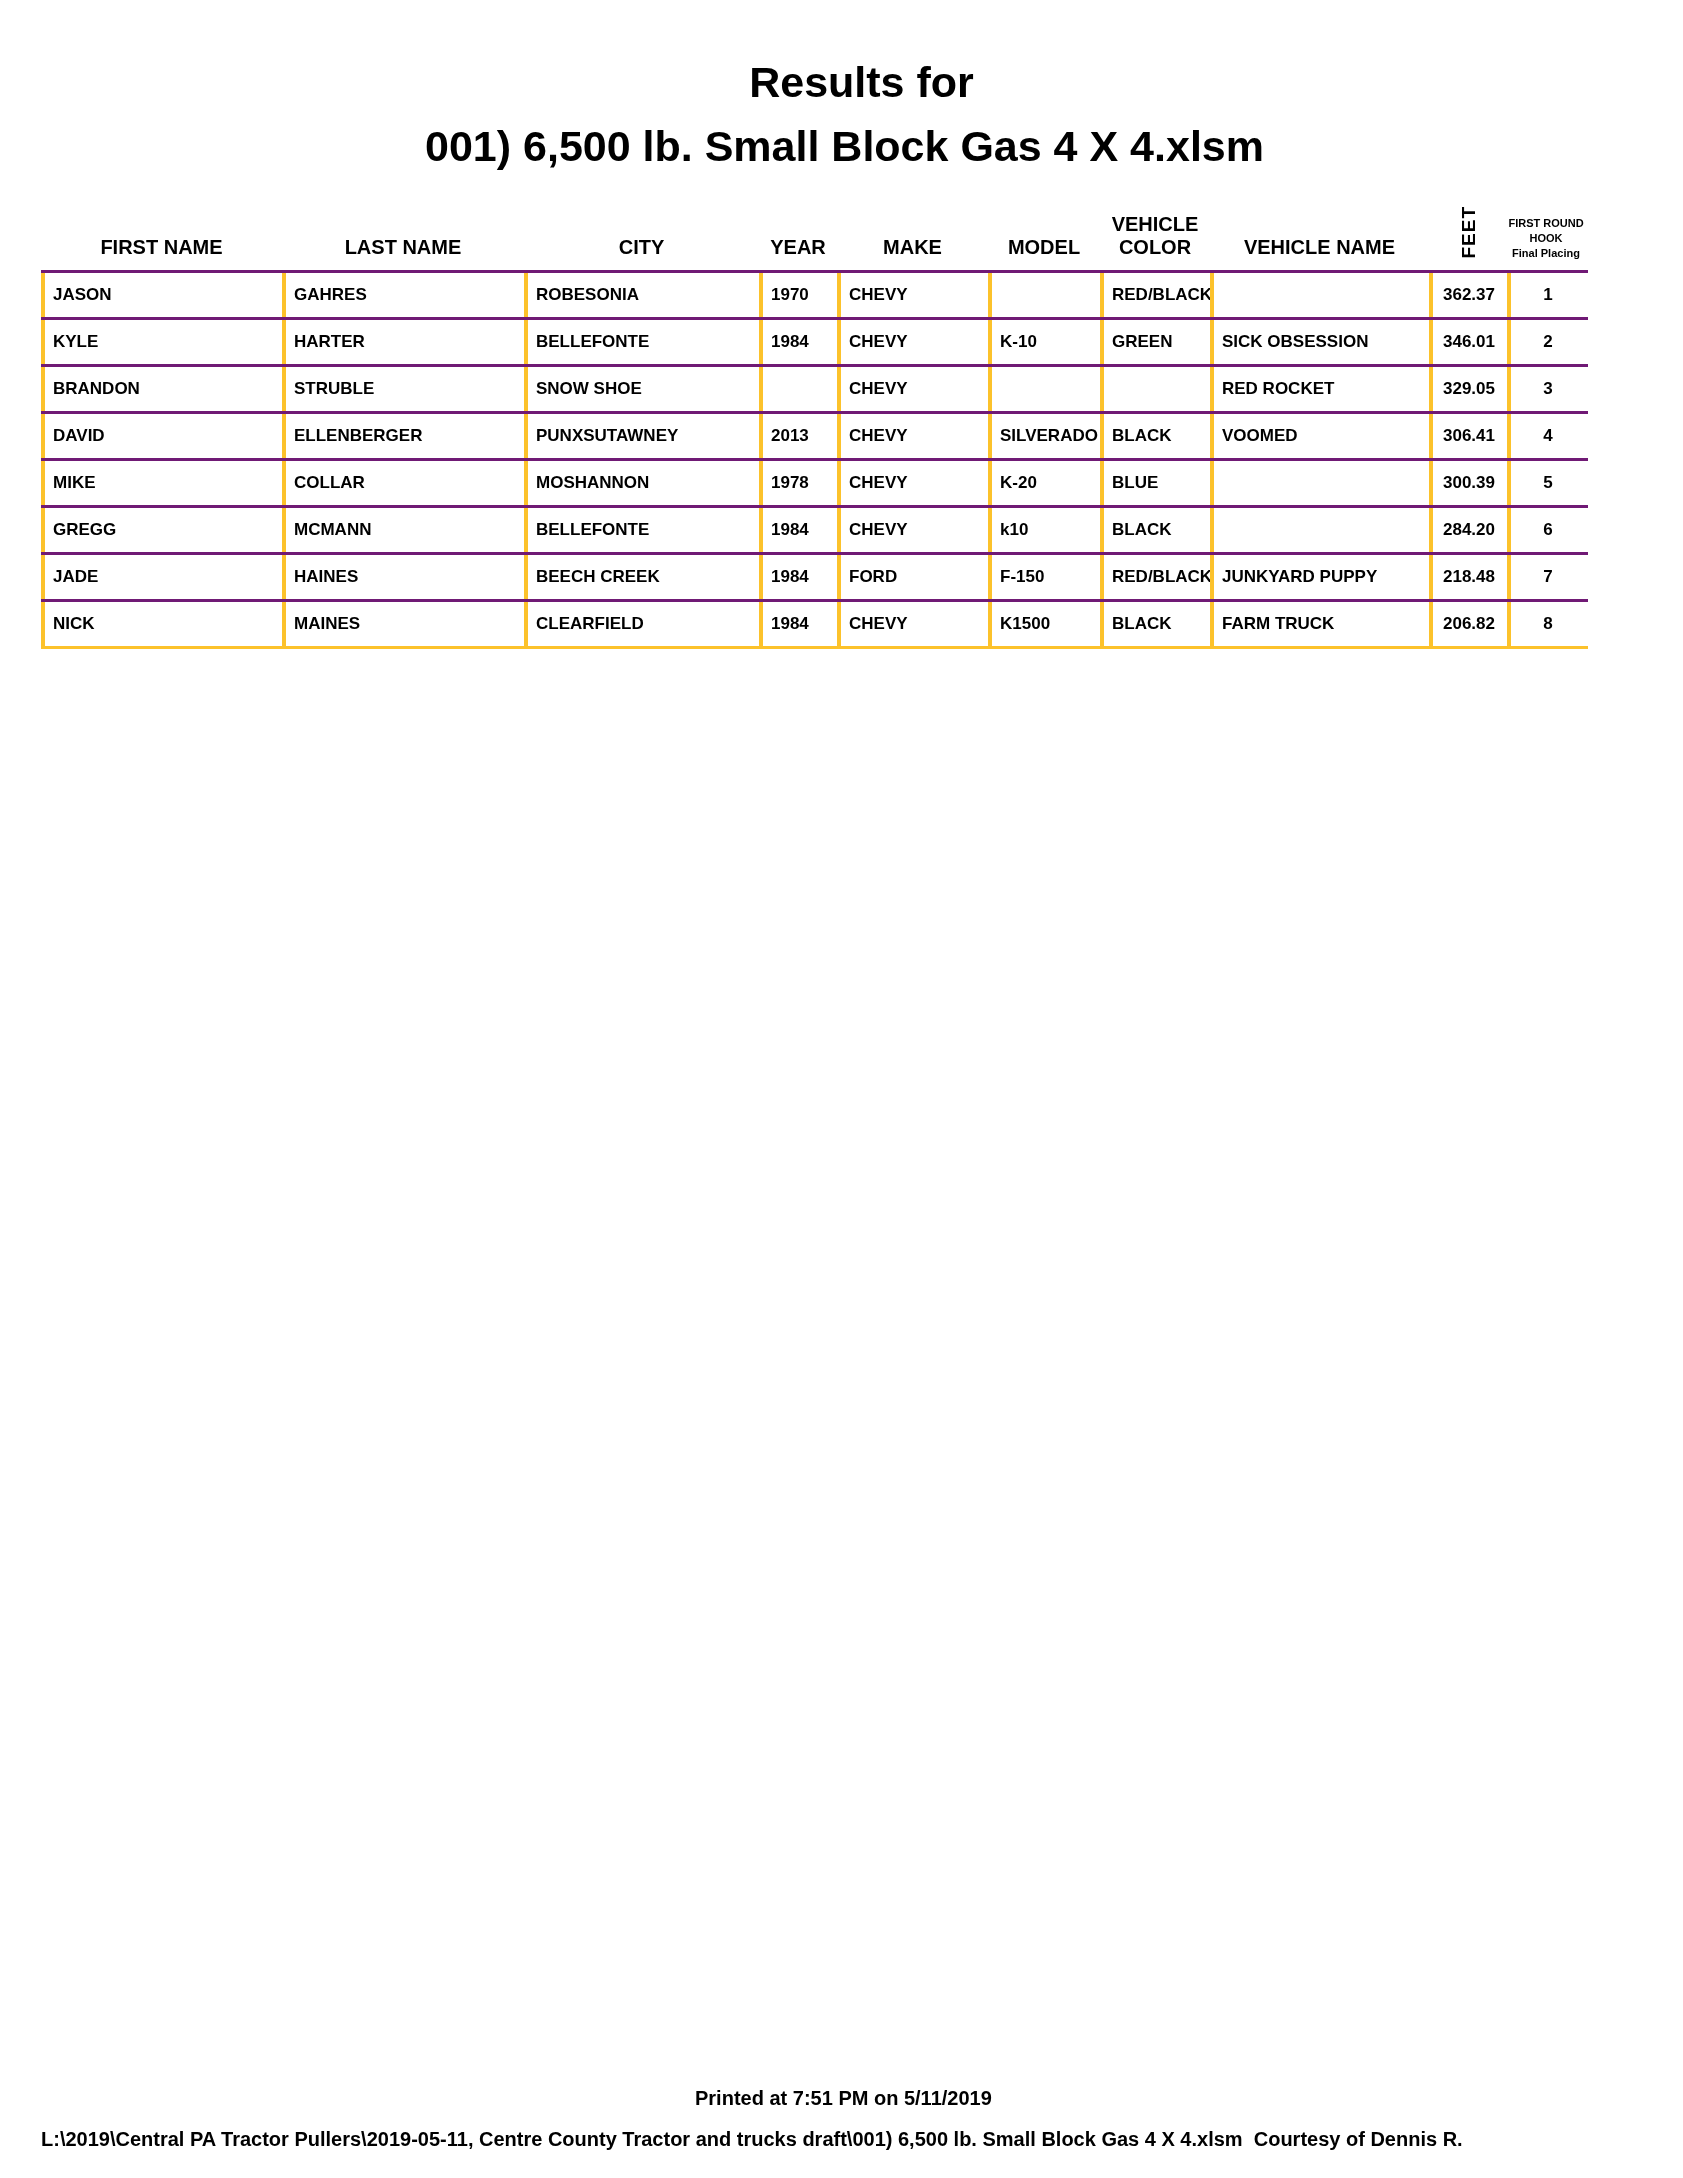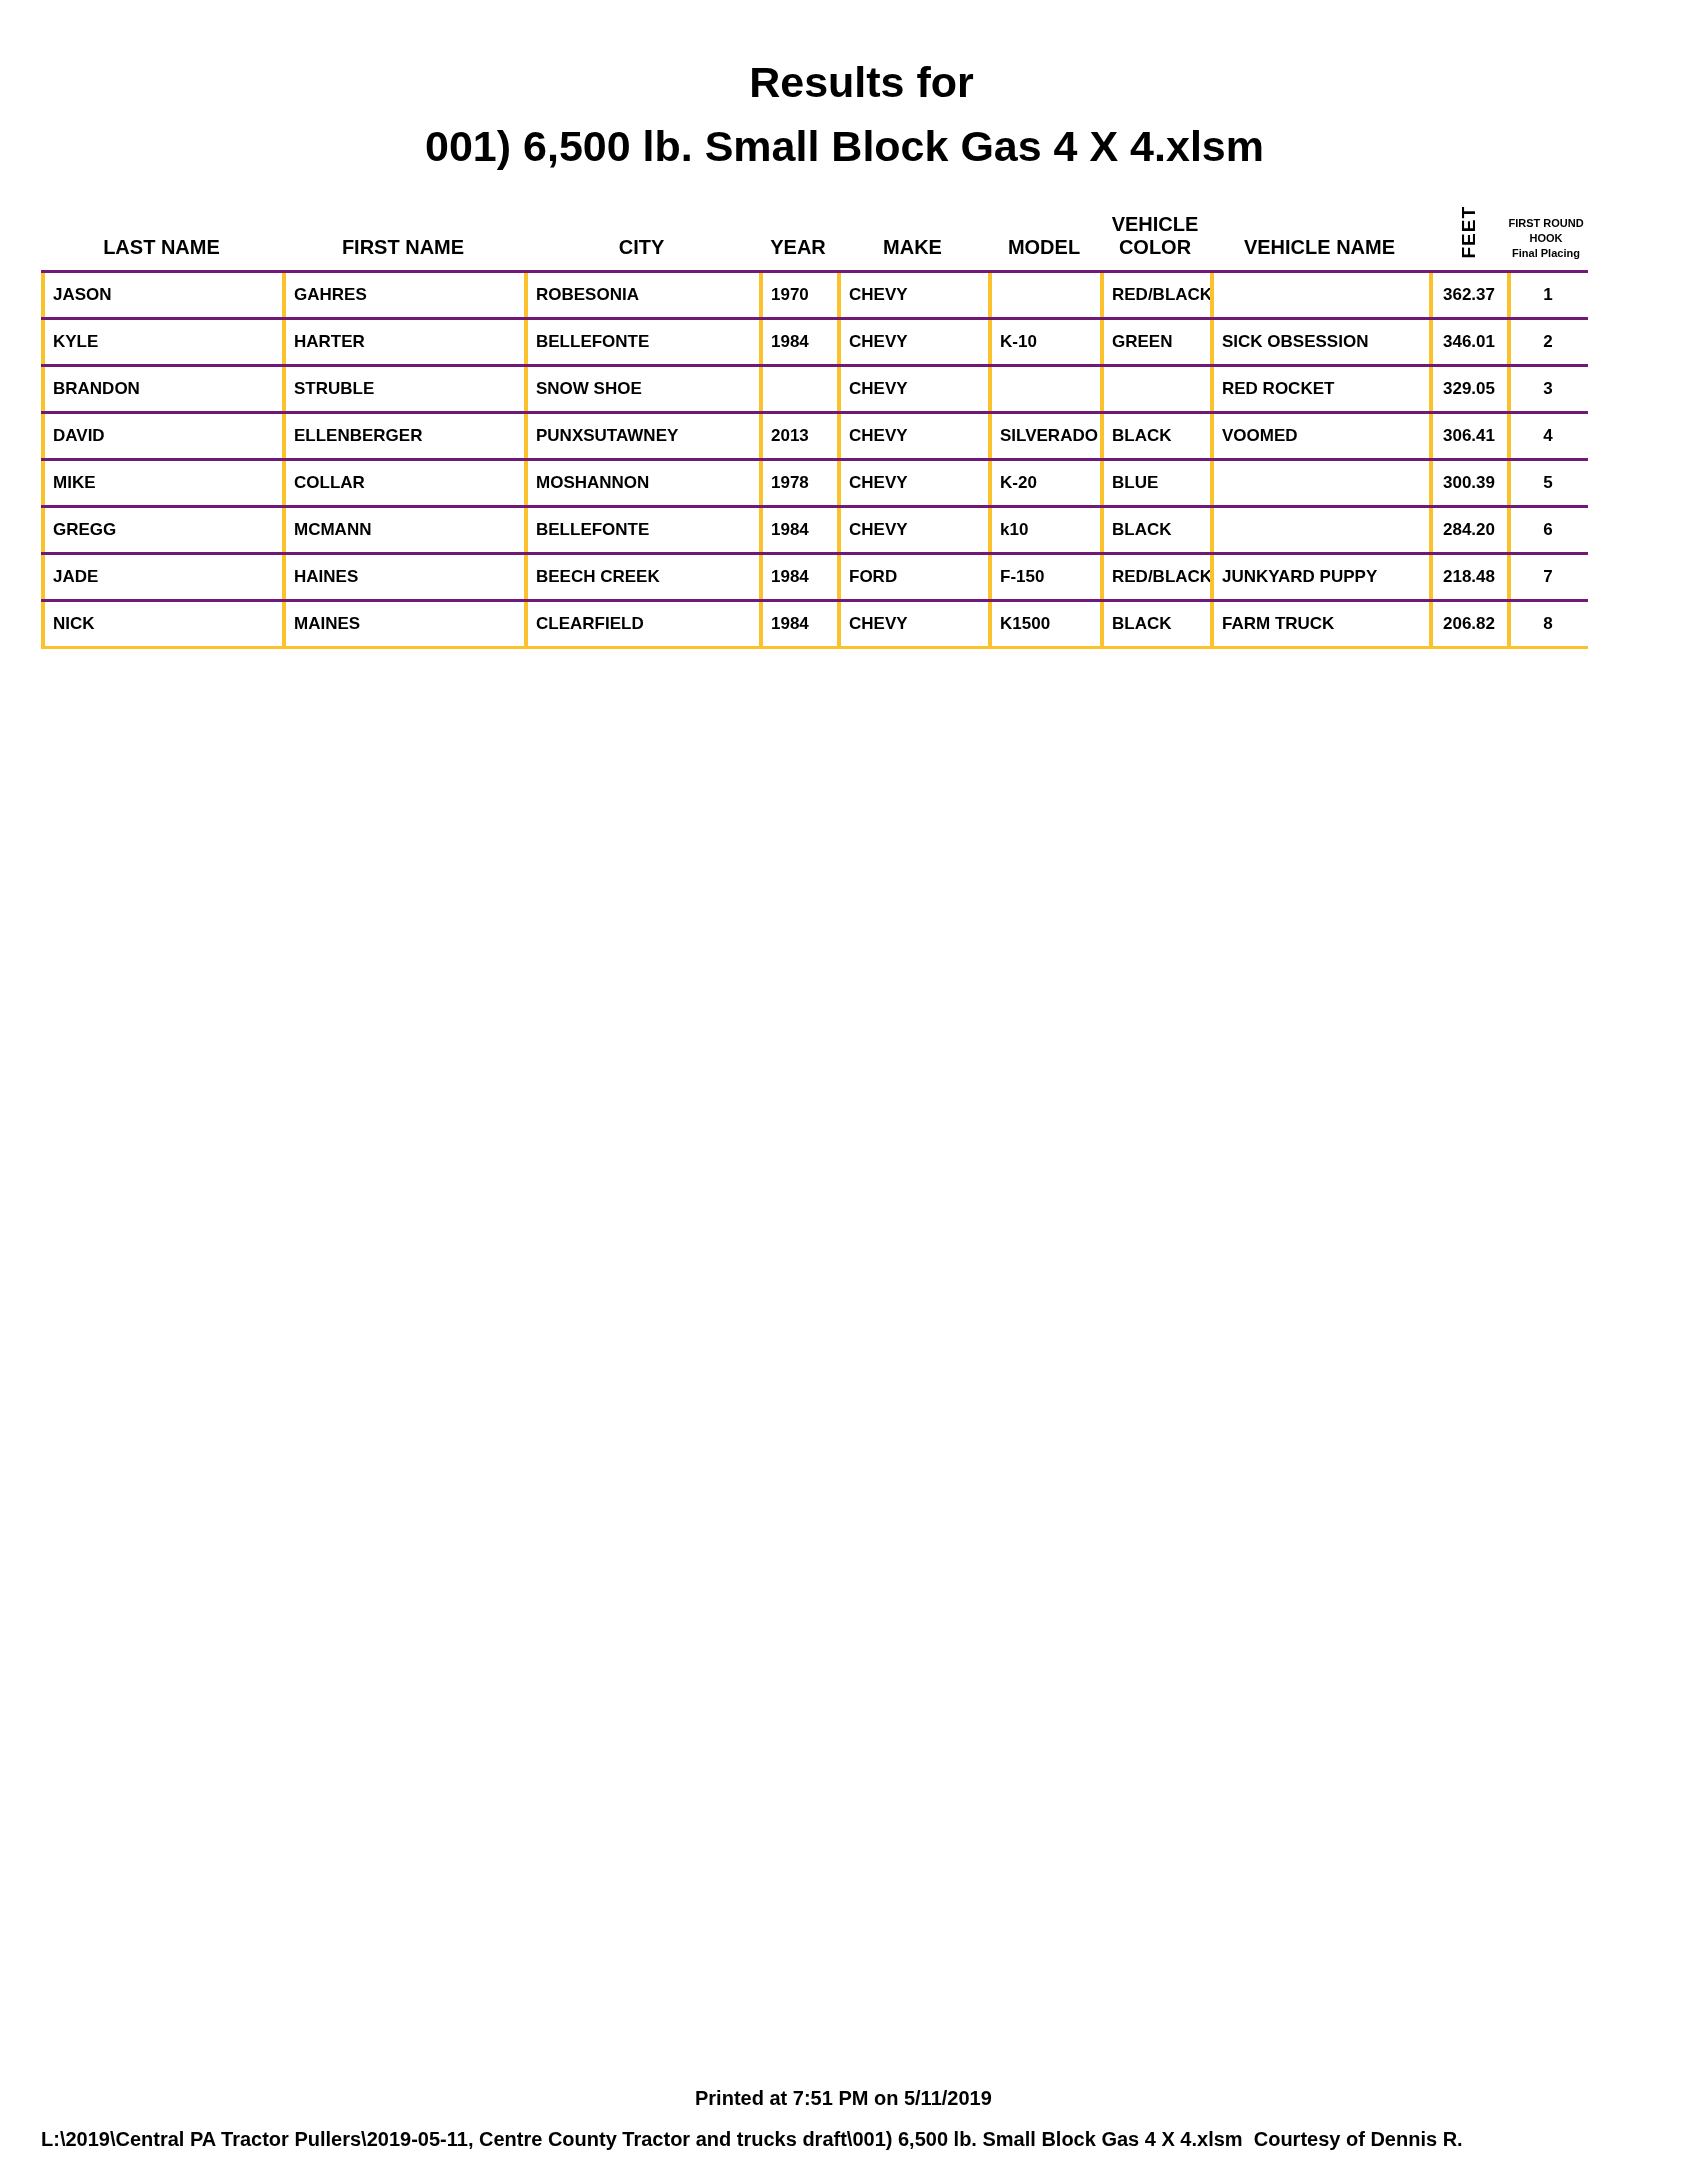--- a/index.html
+++ b/index.html
@@ -43,22 +43,22 @@
 </style>
 </head>
 <body>
 
 <div class="page">
 
   <div class="title1">Results for</div>
   <div class="title2">001) 6,500 lb. Small Block Gas 4 X 4.xlsm</div>
 
   <div class="hdr cols">
+    <div>FIRST NAME</div>
     <div>LAST NAME</div>
-    <div>FIRST NAME</div>
     <div>CITY</div>
     <div>YEAR</div>
     <div>MAKE</div>
     <div>MODEL</div>
     <div>
       <span><span>VEHICLE</span><br>
       <span>COLOR</span></span>
     </div>
     <div>VEHICLE NAME</div>
     <div class="feet-h">

